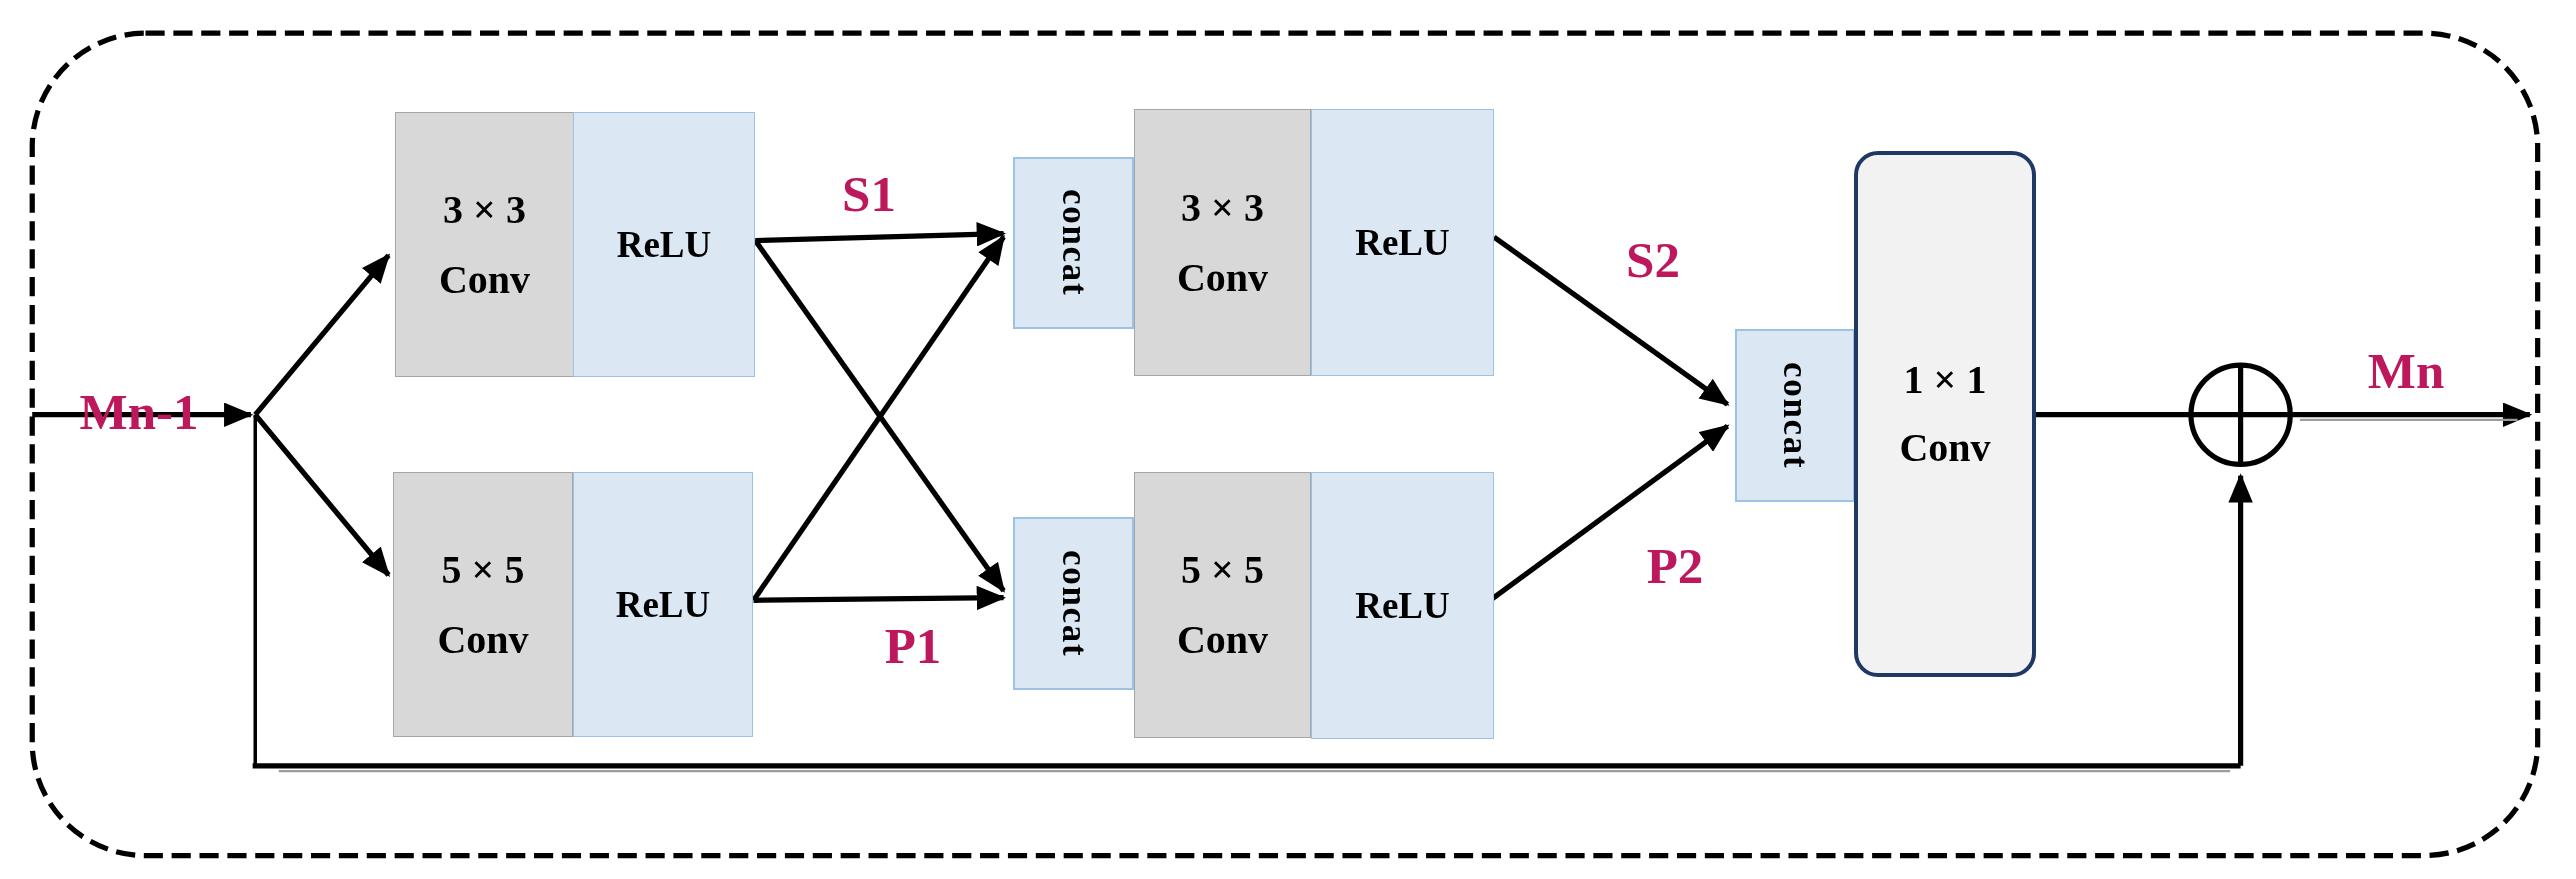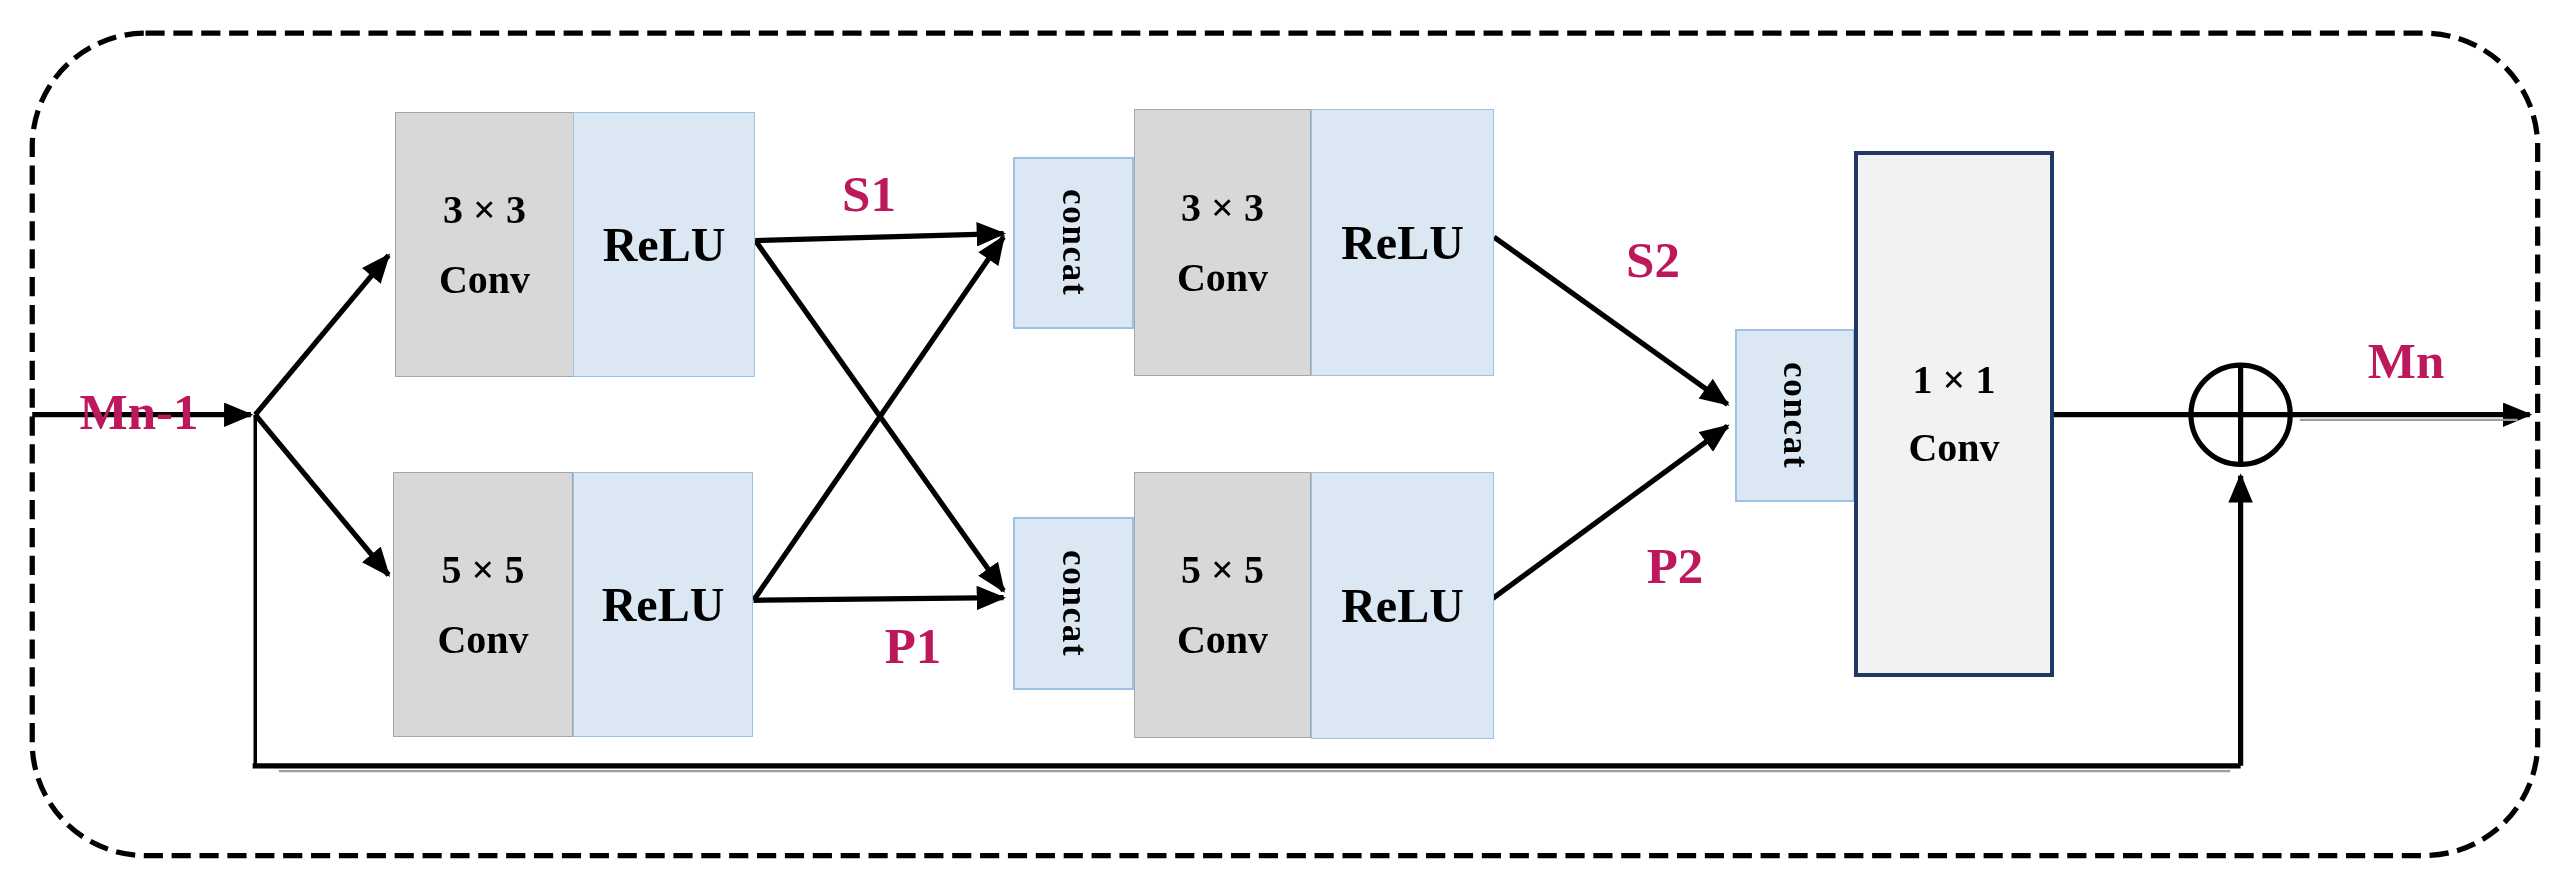--- a/index.html
+++ b/index.html
@@ -25,21 +25,21 @@
     font-weight:bold;color:#000;
   }
   .conv{
     background:var(--conv-fill,#d8d8d8);
     border:1.7px solid var(--conv-border,#a6a6a6);
     font-size:40px;line-height:70px;
   }
   .relu{
     background:var(--relu-fill,#dbe7f3);
     border:1.7px solid var(--relu-border,#9cc3e6);
-    font-size:48px;
+    font-size:37px;
   }
   .concat{
     background:var(--concat-fill,#dbe7f3);
     border:2.6px solid var(--concat-border,#9cc3e6);
     font-size:35px;
   }
   .concat .vtext{
     writing-mode:vertical-rl;
     letter-spacing:1.7px;
   }
@@ -126,26 +126,26 @@
     <span>5 × 5</span>
     <span>Conv</span>
   </div>
   <div class="node relu" style="left:1311px;top:472px;width:183px;height:267px;">
     <span>ReLU</span>
   </div>
 
   <div class="node concat" style="left:1735px;top:329px;width:120px;height:173px;">
     <span class="vtext">concat</span>
   </div>
-  <div class="node final-conv" style="left:1854px;top:151px;width:200px;height:526px;">
+  <div class="node final-conv" style="left:1854px;top:151px;width:182px;height:526px;border-radius:24px;">
     <span>1 × 1</span>
     <span>Conv</span>
   </div>
 
   <div class="edge-label" style="left:139px;top:384px;margin-top:28px;">Mn-1</div>
   <div class="edge-label" style="left:869px;top:194px;">S1</div>
   <div class="edge-label" style="left:869px;top:646px;margin-left:44px;">P1</div>
   <div class="edge-label" style="left:1653px;top:260px;text-align:center;">S2</div>
   <div class="edge-label" style="left:1655px;top:566px;margin-left:20px;">P2</div>
-  <div class="edge-label" style="left:2406px;top:361px;">Mn</div>
+  <div class="edge-label" style="left:2406px;top:371px;">Mn</div>
 
 </div>
 
 
 </body></html>

